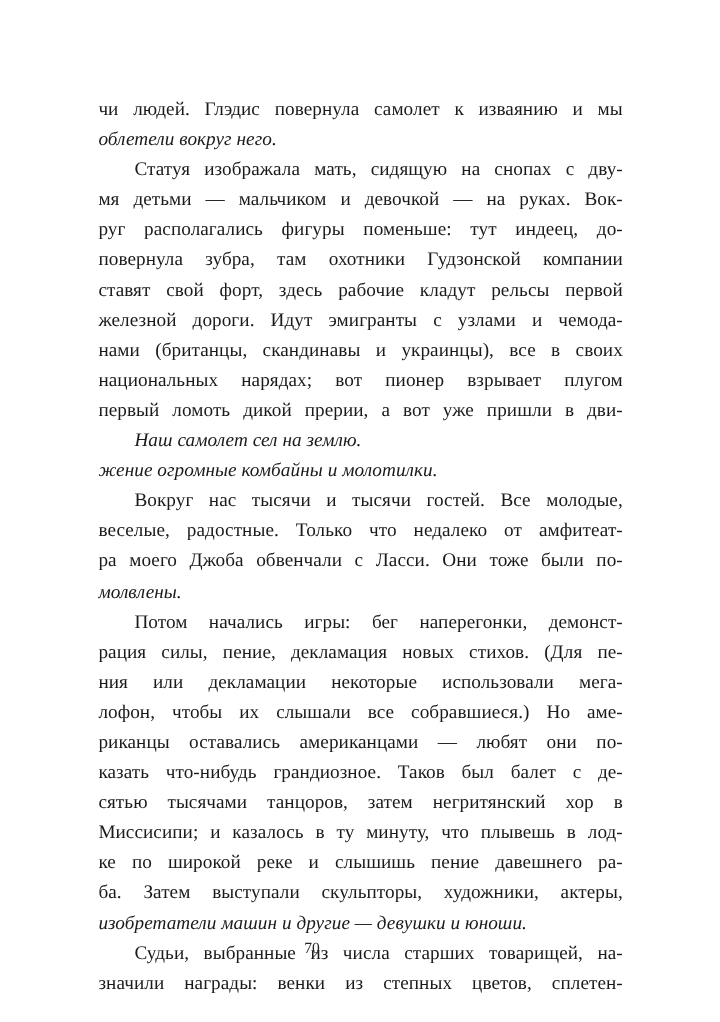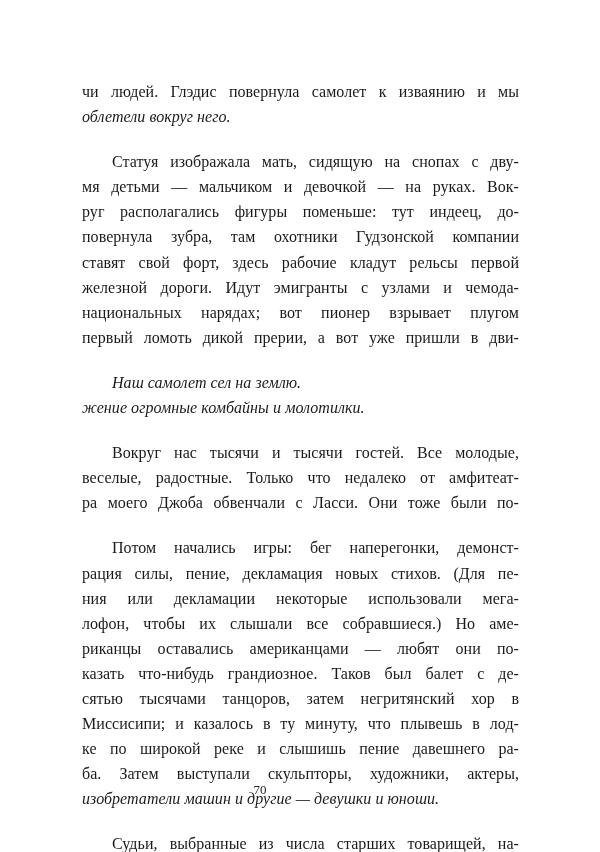--- a/index.html
+++ b/index.html
@@ -30,21 +30,20 @@
       text-align: justify;
       text-align-last: justify;
       letter-spacing: 0.05px;
     }
     .line.last {
       text-align-last: left;
       font-style: italic;
     }
     .line.indent {
       padding-left: 30px;
-      margin-top: 20px;
     }
     .page-number {
       position: absolute;
       left: 12px;
       width: 496px;
       top: 782px;
       text-align: center;
       font-size: 13px;
       color: #222;
     }
@@ -54,27 +53,29 @@
 
 <div class="page" id="page-body">
     <span class="line">чи людей. Глэдис повернула самолет к изваянию и мы</span>
     <span class="line last">облетели вокруг него.</span>
     <span class="line indent">Статуя изображала мать, сидящую на снопах с дву-</span>
     <span class="line">мя детьми — мальчиком и девочкой — на руках. Вок-</span>
     <span class="line">руг располагались фигуры поменьше: тут индеец, до-</span>
     <span class="line">повернула зубра, там охотники Гудзонской компании</span>
     <span class="line">ставят свой форт, здесь рабочие кладут рельсы первой</span>
     <span class="line">железной дороги. Идут эмигранты с узлами и чемода-</span>
+    <span class="line">нами (британцы, скандинавы и украинцы), все в своих</span>
     <span class="line">национальных нарядах; вот пионер взрывает плугом</span>
     <span class="line">первый ломоть дикой прерии, а вот уже пришли в дви-</span>
     <span class="line indent last">Наш самолет сел на землю.</span>
     <span class="line last">жение огромные комбайны и молотилки.</span>
     <span class="line indent">Вокруг нас тысячи и тысячи гостей. Все молодые,</span>
     <span class="line">веселые, радостные. Только что недалеко от амфитеат-</span>
     <span class="line">ра моего Джоба обвенчали с Ласси. Они тоже были по-</span>
+    <span class="line last">молвлены.</span>
     <span class="line indent">Потом начались игры: бег наперегонки, демонст-</span>
     <span class="line">рация силы, пение, декламация новых стихов. (Для пе-</span>
     <span class="line">ния или декламации некоторые использовали мега-</span>
     <span class="line">лофон, чтобы их слышали все собравшиеся.) Но аме-</span>
     <span class="line">риканцы оставались американцами — любят они по-</span>
     <span class="line">казать что-нибудь грандиозное. Таков был балет с де-</span>
     <span class="line">сятью тысячами танцоров, затем негритянский хор в</span>
     <span class="line">Миссисипи; и казалось в ту минуту, что плывешь в лод-</span>
     <span class="line">ке по широкой реке и слышишь пение давешнего ра-</span>
     <span class="line">ба. Затем выступали скульпторы, художники, актеры,</span>

